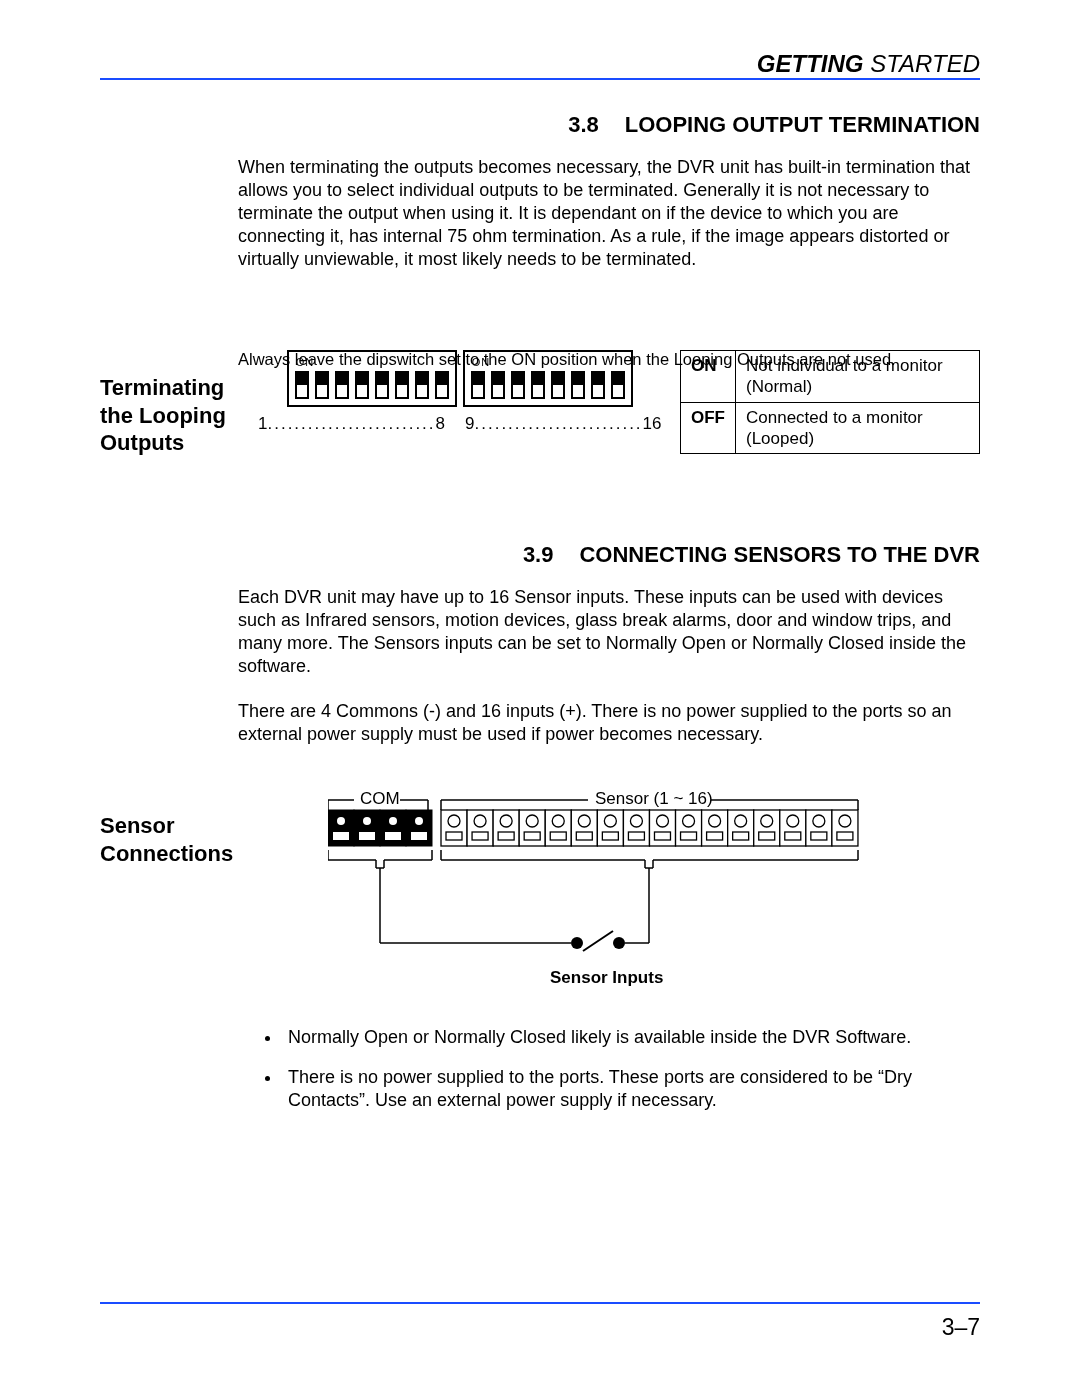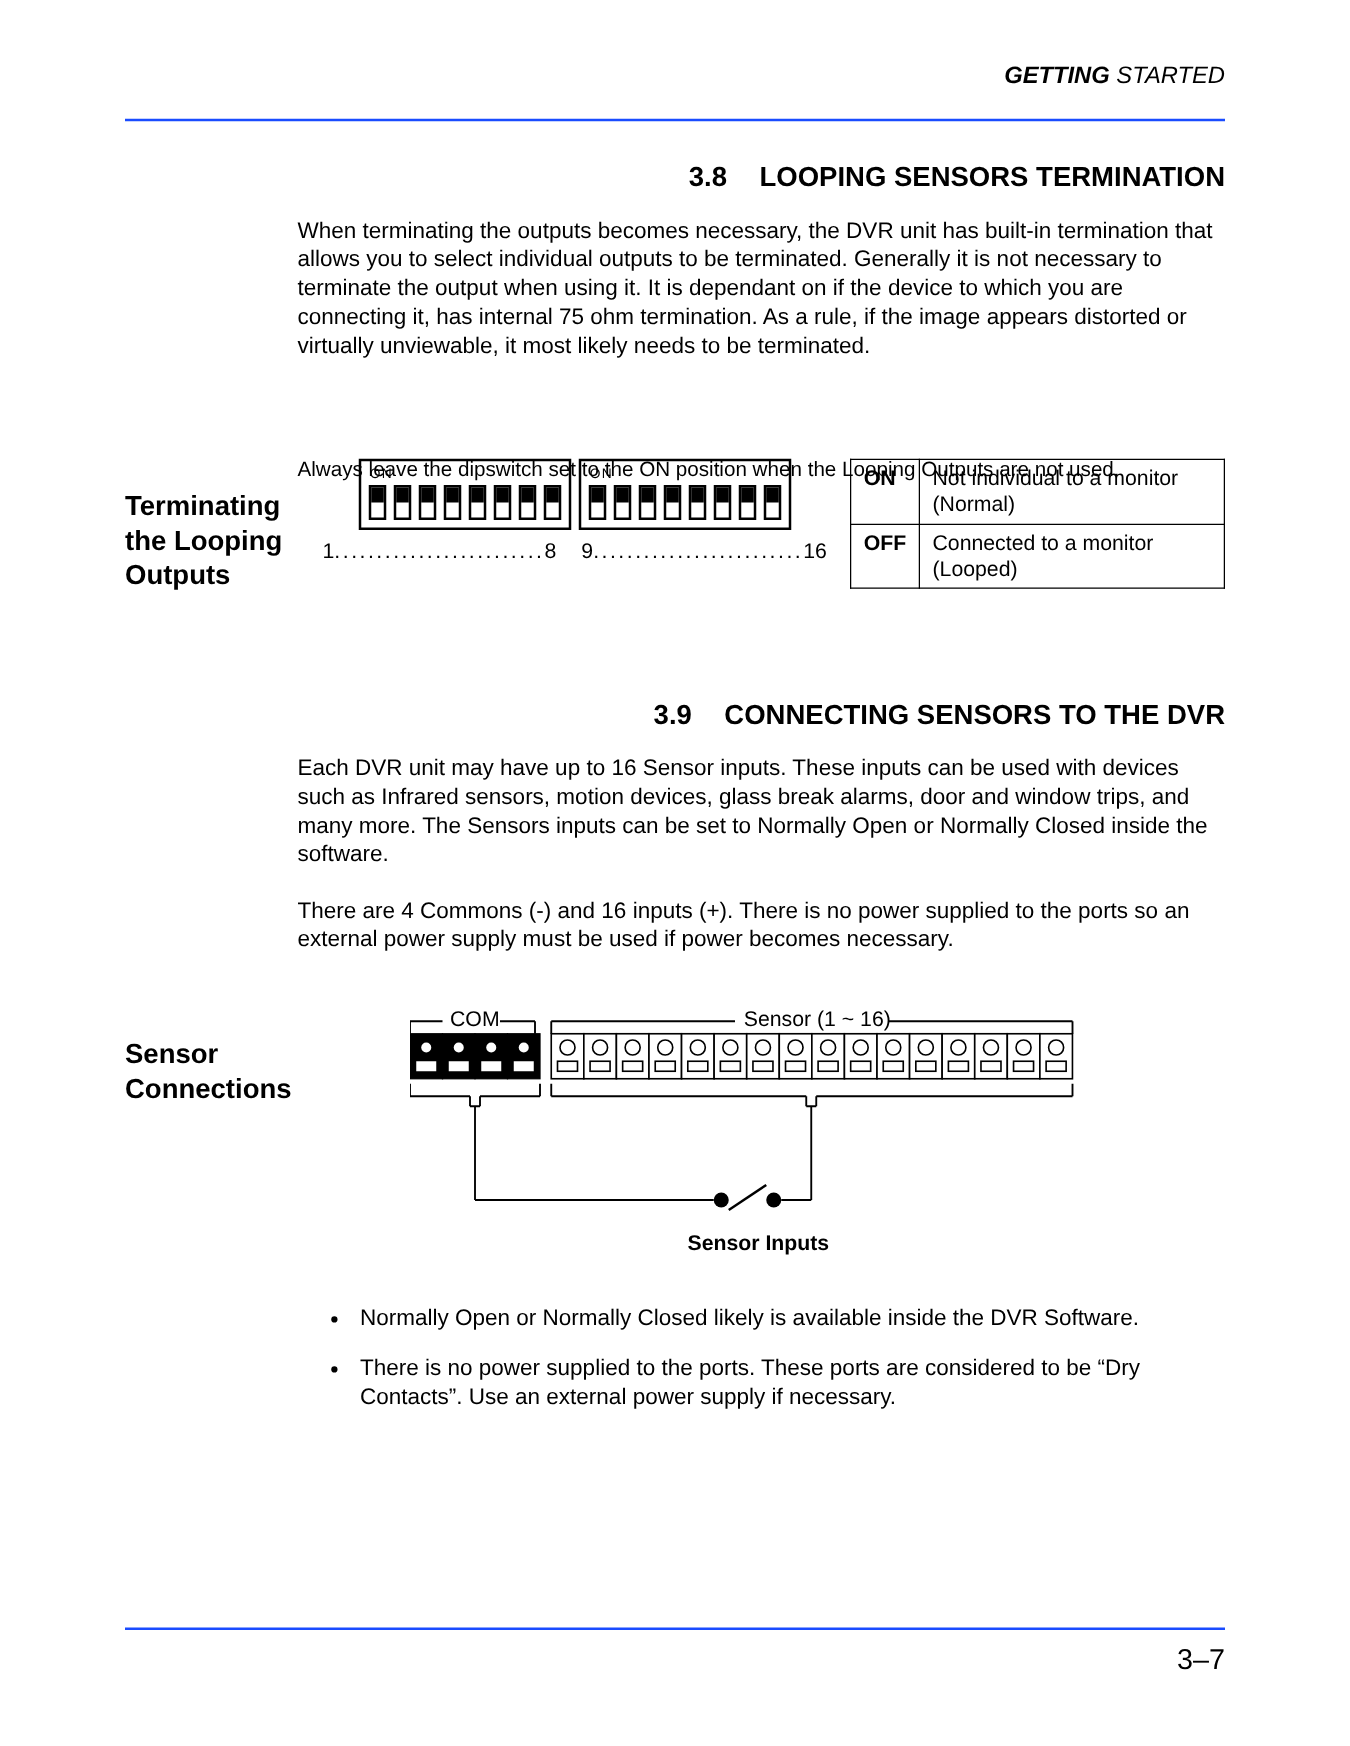--- a/index.html
+++ b/index.html
@@ -13,24 +13,24 @@
     position: relative;
   }
   .page {
     position: absolute;
     left: 100px;
     top: 50px;
     width: 880px;
   }
   .header-right {
     text-align: right;
-    font-size: 19px;
+    font-size: 24px;
     font-style: italic;
     font-weight: 400;
-    margin-bottom: 23px;
+    margin-bottom: 0;
   }
   .header-right em { font-weight: 700; font-style: italic; }
   .hr-blue {
     height: 2px;
     background: #1a4cff;
     width: 100%;
     margin-bottom: 32px;
   }
   .section-heading {
     display: flex;
@@ -187,21 +187,21 @@
 
 <div class="page">
 
   <div class="header-right">
     <em>GETTING</em><span> STARTED</span>
   </div>
   <div class="hr-blue"></div>
 
   <h2 class="section-heading">
     <span>3.8</span>
-    <span>LOOPING SENSORS TERMINATION</span>
+    <span>LOOPING OUTPUT TERMINATION</span>
   </h2>
   <p class="body-text">When terminating the outputs becomes necessary, the DVR unit has built-in termination that allows you to select individual outputs to be terminated. Generally it is not necessary to terminate the output when using it. It is dependant on if the device to which you are connecting it, has internal 75 ohm termination. As a rule, if the image appears distorted or virtually unviewable, it most likely needs to be terminated.</p>
 
   <div class="block-38">
     <div class="side-label">Terminating the Looping Outputs</div>
 
     <div class="dipswitch-wrap">
       <div class="dipswitch-row">
         <div class="dipswitch">
           <div class="onlabel">ON</div>

